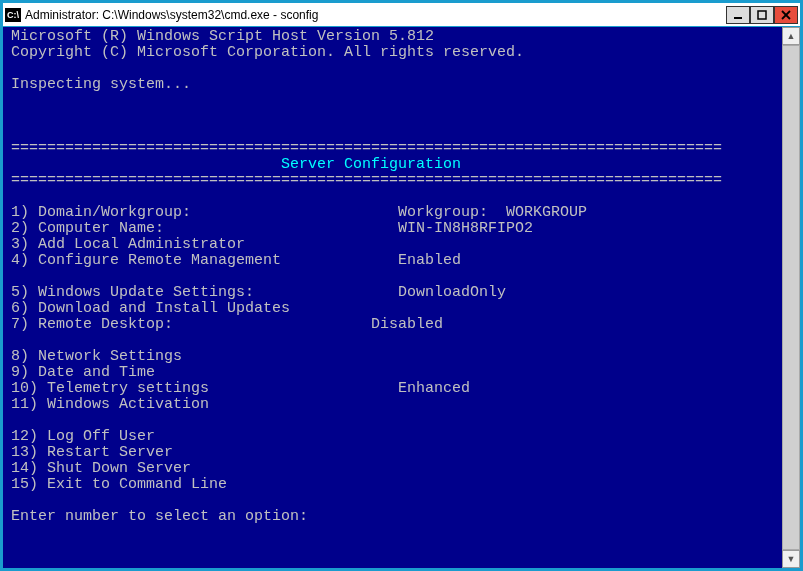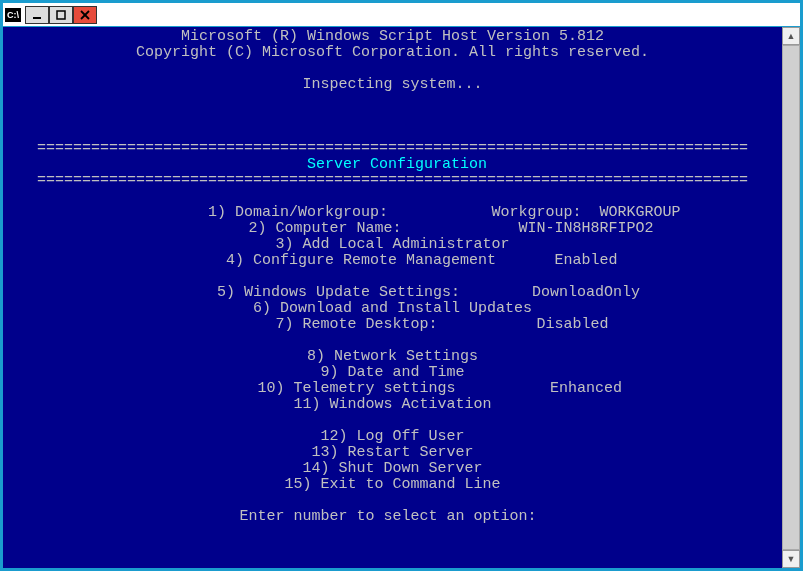--- a/index.html
+++ b/index.html
@@ -54,21 +54,20 @@
       justify-content: center;
       font-size: 11px;
       font-weight: bold;
       color: #000;
     }
     .win-btn.close { background: #e74c3c; color: #000; }
     .content-wrap {
       flex: 1;
       display: flex;
       background: #00008B;
-      text-align: center;
     }
     .terminal {
       flex: 1;
       padding: 2px 8px;
       background: #00008B;
       color: #c0c0c0;
       font-family: Consolas, "Courier New", monospace;
       font-size: 15px;
       line-height: 16px;
       white-space: pre;
@@ -95,20 +94,21 @@
     .sb-track { flex: 1; background: #f0f0f0; position: relative; }
     .sb-thumb { position: absolute; top: 0; left: 0; right: 0; height: 100%; background: #d0d0d0; border: 1px solid #aaa; }
     .divider-line { color: #c0c0c0; }
   </style>
 </head>
 <body>
 
 <div class="window">
   <div class="titlebar">
     <div class="title-icon">C:\</div>
+    <div class="title-text">Administrator: C:\Windows\system32\cmd.exe - sconfig</div>
     <div class="win-buttons">
       <div class="win-btn">
           <svg width="10" height="10">
             <line x1="1" y1="8" x2="9" y2="8" stroke="#000" stroke-width="2"></line>
           </svg>
         </div>
       <div class="win-btn">
           <svg width="10" height="10">
             <rect x="1" y="1" width="8" height="8" fill="none" stroke="#000" stroke-width="1.5"></rect>
           </svg>

